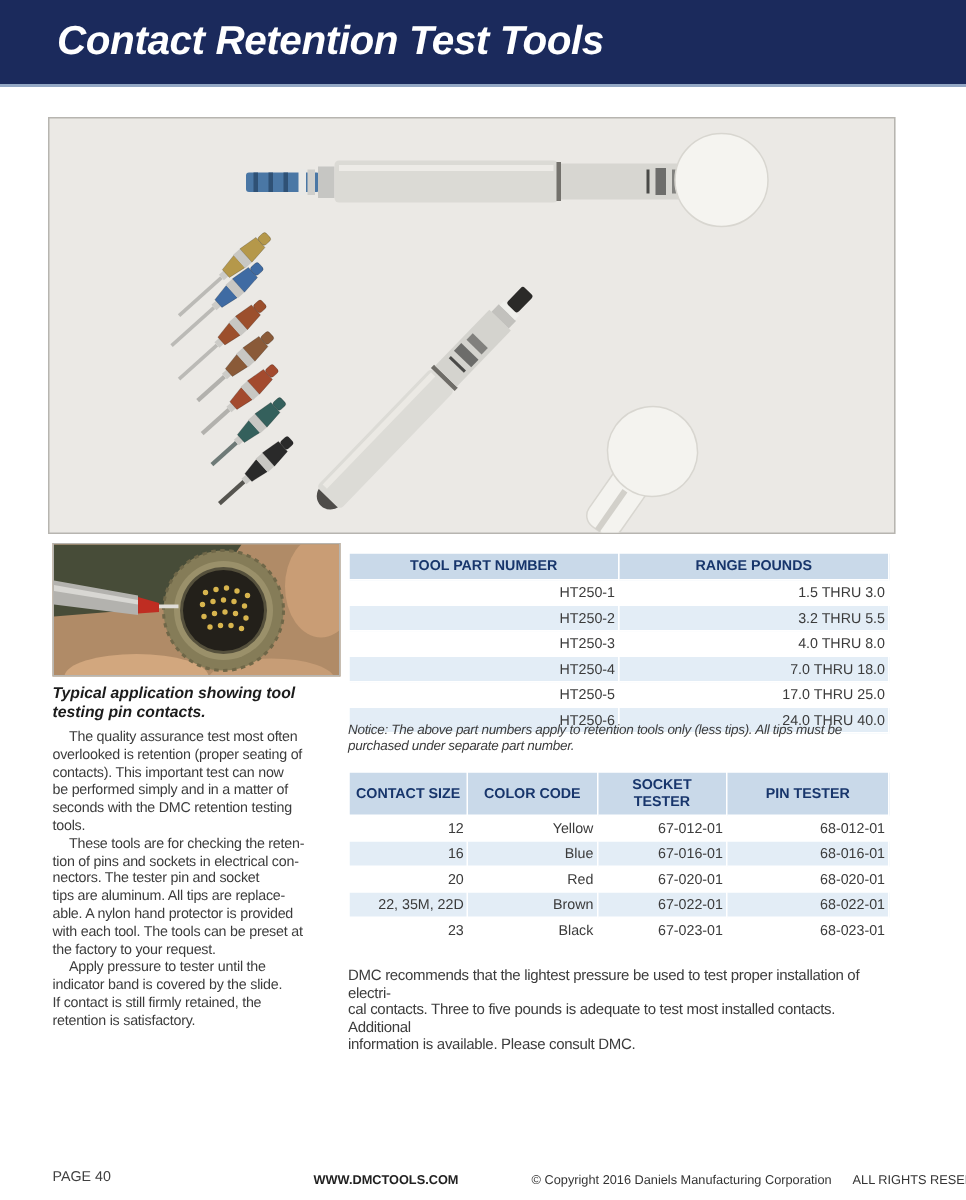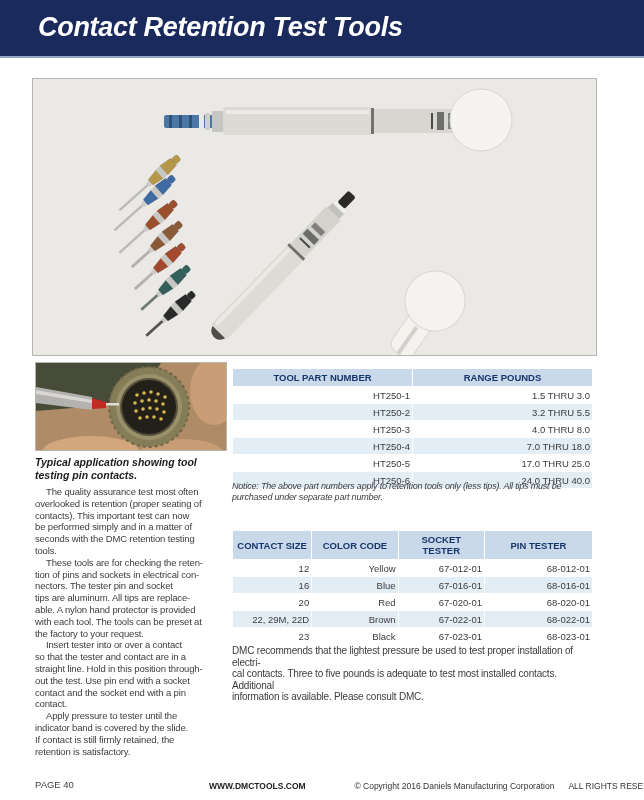--- a/index.html
+++ b/index.html
@@ -54,21 +54,21 @@
     padding:2.5px 2px; border:1px solid #fff;
   }
   tr:nth-child(even) td { background:var(--row-alt-bg,#e3edf6); }
   .tbl-retention { position:absolute; left:0; top:0; }
   .tbl-retention col { width:50%; }
   .notice {
     position:absolute; left:0; top:113px; width:361px; margin:0;
     font-size:9px; font-style:italic; letter-spacing:-0.2px; line-height:11px;
     color:#3c3c3c; white-space:pre-line;
   }
-  .tbl-testers { position:absolute; left:0; top:162px; }
+  .tbl-testers { position:absolute; left:0; top:146px; }
   .tbl-testers .c1 { width:22%; } .tbl-testers .c2 { width:24%; }
   .tbl-testers .c3 { width:24%; } .tbl-testers .c4 { width:30%; }
   .dmc-note {
     position:absolute; left:0; top:277px; width:361px; margin:0;
     font-size:10px; letter-spacing:-0.2px; line-height:11.5px;
     color:#3c3c3c; white-space:pre-line;
   }
 
   
   .footer-page { position:absolute; left:35px; top:779px; font-size:9.5px; color:#3f3f3f; }
@@ -244,26 +244,20 @@
 be performed simply and in a matter of
 seconds with the DMC retention testing
 tools.</p>
       <p>These tools are for checking the reten-
 tion of pins and sockets in electrical con-
 nectors. The tester pin and socket
 tips are aluminum. All tips are replace-
 able. A nylon hand protector is provided
 with each tool. The tools can be preset at
 the factory to your request.</p>
-      <p>Insert tester into or over a contact
-so that the tester and contact are in a
-straight line. Hold in this position through-
-out the test. Use pin end with a socket
-contact and the socket end with a pin
-contact.</p>
       <p>Apply pressure to tester until the
 indicator band is covered by the slide.
 If contact is still firmly retained, the
 retention is satisfactory.</p>
     </div>
 
   <div class="right-col">
 
     <table class="tbl-retention">
       <colgroup>
@@ -336,21 +330,21 @@
             <td>67-016-01</td>
             <td>68-016-01</td>
           </tr>
           <tr>
             <td>20</td>
             <td>Red</td>
             <td>67-020-01</td>
             <td>68-020-01</td>
           </tr>
           <tr>
-            <td>22, 29M, 22D</td>
+            <td>22, 35M, 22D</td>
             <td>Brown</td>
             <td>67-022-01</td>
             <td>68-022-01</td>
           </tr>
           <tr>
             <td>23</td>
             <td>Black</td>
             <td>67-023-01</td>
             <td>68-023-01</td>
           </tr>

